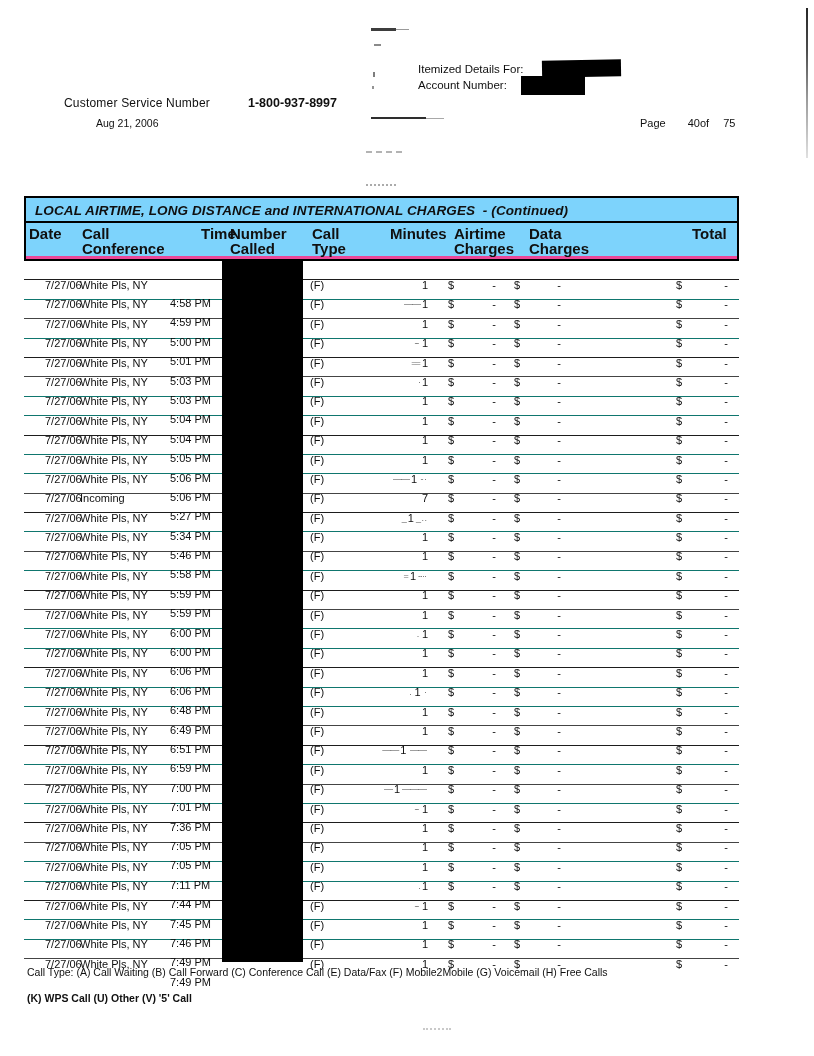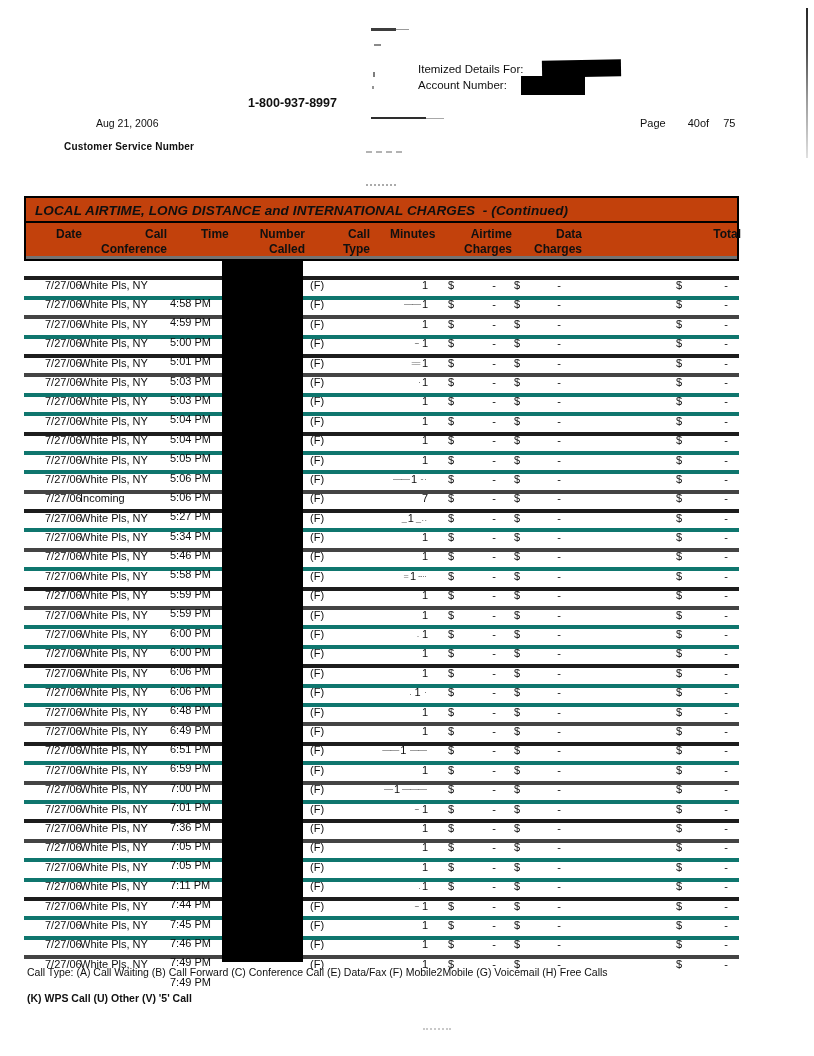--- a/index.html
+++ b/index.html
@@ -5,21 +5,21 @@
   * { margin:0; padding:0; box-sizing:border-box; }
   html,body { background:#ffffff; }
   body {
     width:814px; height:1056px; position:relative;
     font-family:"Liberation Sans", sans-serif;
     color:#101010; overflow:hidden;
   }
   .abs { position:absolute; }
 
   
-  .cs-label { left:64px; top:96px; font-size:10px; font-weight:bold; letter-spacing:.2px;margin-top:45px; }
+  .cs-label { left:64px; top:96px; font-size:12px; font-weight:normal; letter-spacing:.2px; }
   .cs-number { left:248px; top:96px; font-size:12.5px; font-weight:bold; }
   .stmt-date { left:64px; top:117px; font-size:10.5px;margin-left:32px; }
   .acct-block { left:418px; top:61px; font-size:11.5px; line-height:16px; }
   .page-info { left:640px; top:117px; font-size:11px; display:flex; }
   .page-info .pn  { margin-left:22px; }
   .page-info .of  { }
   .page-info .pt  { margin-left:14px; }
 
   
   .redact { background:#000; position:absolute; }
@@ -36,46 +36,46 @@
   .a4 { left:372px; top:86px;  width:2px;  height:3px;  background:#949494; }
   .a5 { left:371px; top:117px; width:55px; height:2px;  background:#2e2e2e; }
   .a5b{ left:426px; top:118px; width:18px; height:1px;  background:#a8a8a8; }
   .a6 { left:366px; top:151px; width:36px; border-top:2px dashed #b3b3b3; }
   .a7 { left:366px; top:184px; width:30px; border-top:2px dotted #ababab; }
   .a8 { left:806px; top:8px;   width:2px;  height:150px;
         background:linear-gradient(#262626 0%, #4c4c4c 28%, #9a9a9a 60%, #e0e0e0 100%); }
   .a9 { left:423px; top:1028px; width:28px; border-top:2px dotted #c9c9c9; }
 
   
-  .thead-box { left:24px; top:196px; width:715px; border:2px solid #000; background:#c2410c; }
+  .thead-box { left:24px; top:196px; width:715px; border:2px solid #000; background:#7dd3fc; }
   .ttitle {
     height:25px; border-bottom:2px solid #000;
     font-size:13.5px; font-weight:bold; font-style:italic;
     padding:5px 0 0 9px; letter-spacing:.1px; white-space:pre;
   }
   .thead {
-    height:36px; border-bottom:3px solid #737373;
+    height:36px; border-bottom:3px solid #ec4899;
     display:grid; grid-template-columns:56px 85px 57px 81px 65px 65px 77px 70px 80px 79px;
-    font-size:12px; font-weight:bold; line-height:14.5px; padding-top:4px;text-align:right;
+    font-size:15px; font-weight:bold; line-height:14.5px; padding-top:4px;
   }
   .h { white-space:pre; }
   .h-date  { padding-left:3px; }
   .h-time  { padding-left:2px;margin-left:32px; }
   .h-num   { padding-left:6px; }
   .h-type  { padding-left:7px; }
   .h-min   { padding-left:20px; }
   .h-air   { padding-left:19px; }
   .h-toll  { padding-left:17px; }
   .h-total { padding-left:30px; }
 
   .tbody { left:24px; top:261px; width:715px; }
   .trow {
     display:grid; grid-template-columns:56px 85px 57px 81px 65px 65px 77px 70px 80px 79px;
     height:19.4px; align-items:center; font-size:11px;
-    border-bottom:4px solid #0f766e; color:#0f0f0f;
+    border-bottom:1px solid #0f766e; color:#0f0f0f;
   }
   .trow:nth-child(3n) { border-bottom-color:#444; }
   .trow:nth-child(4n+1) { border-bottom-color:#1d1d1d; }
   .c { white-space:nowrap; overflow:visible; }
   .c-date { padding-left:21px; }
   .c-time { padding-left:5px;margin-top:36px; }
   .c-type { padding-left:7px; }
   .c-min  { text-align:right; padding-right:5px; }
   .money  { display:flex; justify-content:space-between; }
   .m-air   { padding:0 14px 0 15px; }

